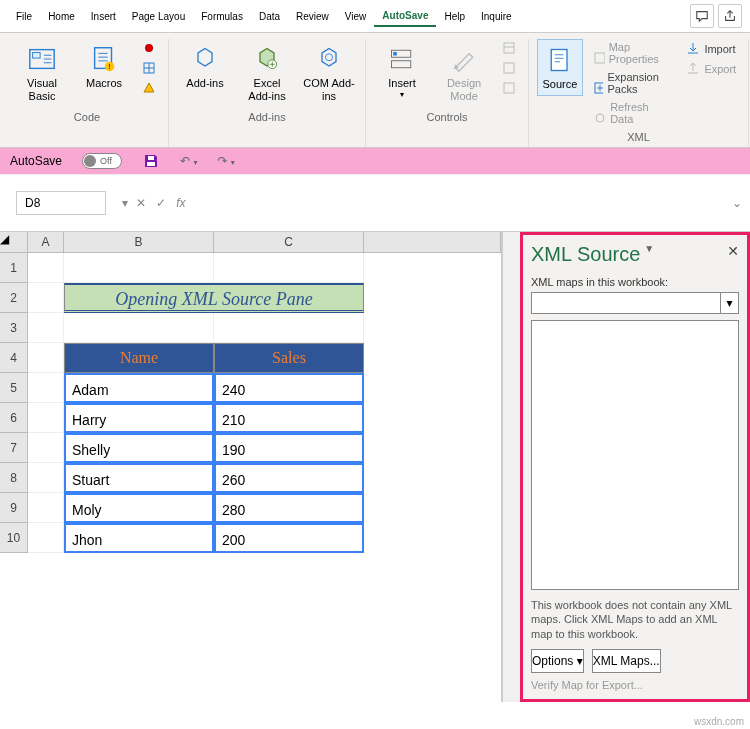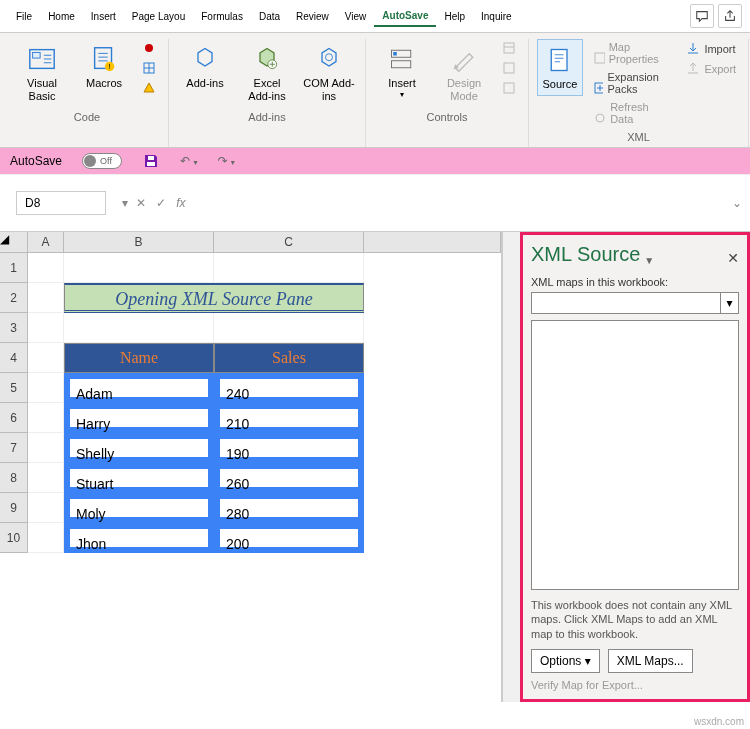--- a/index.html
+++ b/index.html
@@ -36,32 +36,32 @@
 .chA{width:36px;} .chB{width:150px;} .chC{width:150px;} .chRest{flex:1;}
 .rows { display:flex; }
 .row-headers { display:flex; flex-direction:column; background:#e6e6e6;}
 .rh { width:28px; border-bottom:1px solid #bbb; border-right:1px solid #bbb; text-align:center; font-size:12px; color:#444; height:30px; line-height:30px;}
 .cells { position:relative; flex:1;}
 .cellrow { display:flex; height:30px;}
 .cell { border-bottom:1px solid #eee; border-right:1px solid #eee; height:30px;}
 .cA{width:36px;} .cB{width:150px;} .cC{width:150px;}
 .title-cell { font-family:"Comic Sans MS", cursive; font-style:italic; font-size:18px; background:#c5e0b4; text-align:center; color:#2f5597; padding:4px; border:1px solid #888; border-top:2px solid #2f5597; border-bottom:3px double #2f5597;}
 .hdr-cell { background:#2f5597; color:#ed7d31; font-family:"Comic Sans MS",cursive; font-size:16px; text-align:center; border:1px solid #888; line-height:28px;}
-.data-cell { border:6px solid #3b82f6; padding:2px 6px; font-size:14px; line-height:26px; background:#fff;}
+.data-cell { border:2px solid #3b82f6; padding:2px 6px; font-size:14px; line-height:26px; background:#fff;}
 .vscroll { width:18px; background:#f0f0f0; border-left:1px solid #ccc;}
 .pane { width:230px; border:3px solid #e91e63; background:#f3f2f1; display:flex; flex-direction:column; padding:8px;}
-.pane-title { font-size:20px; color:#217346; display:flex; align-items:flex-end; gap:4px;}
+.pane-title { font-size:20px; color:#217346; display:flex; align-items:flex-start; gap:4px;}
 .pane-close { margin-left:auto; font-size:14px; cursor:pointer; color:#444;}
 .pane-label { font-size:11px; margin:10px 0 4px; color:#333;}
 .pane-select { display:flex; border:1px solid #888; background:#fff; height:22px;}
 .pane-select .dd { width:18px; border-left:1px solid #888; text-align:center; line-height:20px; cursor:pointer;}
 .pane-list { border:1px solid #888; background:#fff; flex:1; margin-top:6px;}
 .pane-msg { font-size:11px; color:#555; margin-top:8px; line-height:1.3;}
 .pane-btns { display:flex; gap:8px; margin-top:8px;}
-.pane-btn { border:1px solid #888; background:#fff; padding:4px 8px; font-size:12px; cursor:pointer;}
+.pane-btn { border:1px solid #888; background:#fff; padding:4px 0; font-size:12px; cursor:pointer;}
 .pane-verify { font-size:11px; color:#999; margin-top:6px;}
 .watermark { position:absolute; bottom:2px; right:6px; font-size:10px; color:#aaa;}
 svg { display:block; }
 </style>
 </head>
 <body>
 
 <div class="menubar">
   <div class="item">File</div>
   <div class="item">Home</div>

